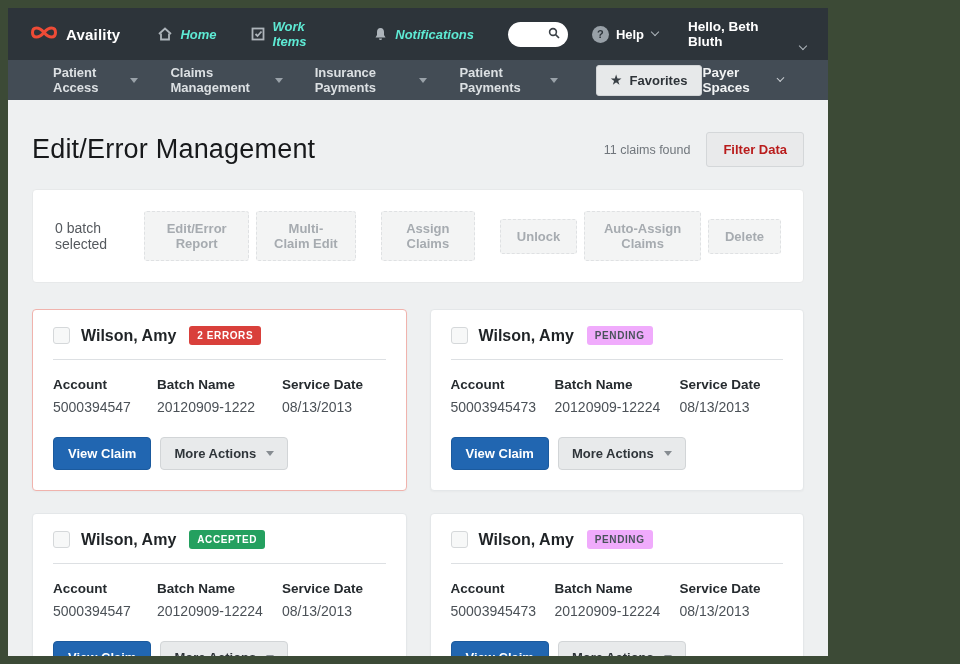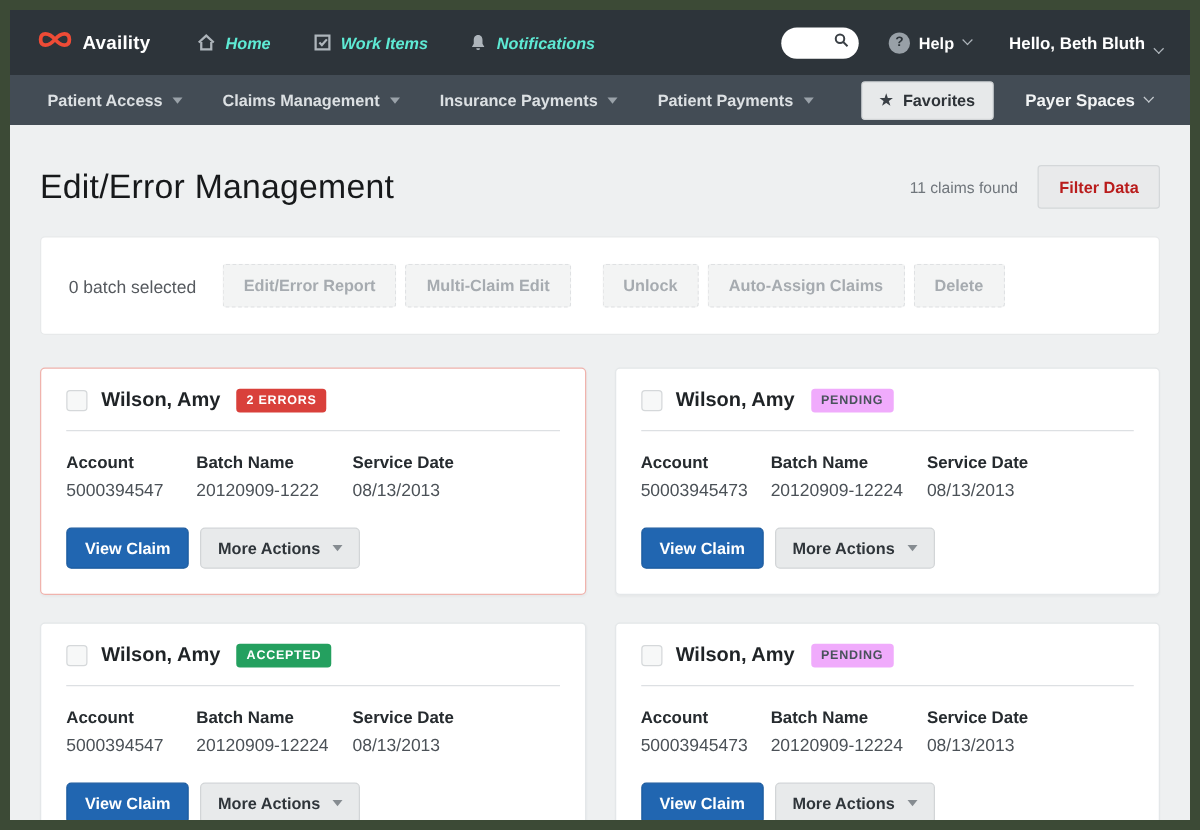--- a/index.html
+++ b/index.html
@@ -3,21 +3,21 @@
 <meta charset="utf-8">
 <style>
   * { margin:0; padding:0; box-sizing:border-box; }
   html,body { width:960px; height:664px; }
   body {
     font-family:"Liberation Sans", sans-serif;
     background:#3C4A36;
     padding:8px;
     overflow:hidden;
   }
-  .app { width:944px; height:648px; background:#EEF0F1; display:flex; flex-direction:column; overflow:hidden; }
+  .app { width:820px; height:648px; background:#EEF0F1; display:flex; flex-direction:column; overflow:hidden; }
 
   
   .topnav {
     height:52px; background:#2D343A; display:flex; align-items:center;
     padding:0 22px; flex-shrink:0;
   }
   .brand { display:flex; align-items:center; margin-right:38px; }
   .brand-name { color:#FFFFFF; font-size:15px; font-weight:bold; margin-left:8px; letter-spacing:.2px; }
   .topnav-item { display:flex; align-items:center; color:#5eead4; font-size:13px; font-weight:bold; margin-right:34px; cursor:pointer;font-style:italic; }
   .topnav-item .ticon { margin-right:8px; display:flex; color:#AEB5BB; }
@@ -29,21 +29,21 @@
   .search-input { border:none; outline:none; width:32px; font-size:11px; background:transparent; font-family:"Liberation Sans",sans-serif; }
   .help-group { display:flex; align-items:center; color:#FFFFFF; font-size:13px; font-weight:bold; margin-right:30px; cursor:pointer; }
   .q-circle {
     width:17px; height:17px; border-radius:50%; background:#98A0A7; color:#2D343A;
     font-size:11px; font-weight:bold; display:flex; align-items:center; justify-content:center; margin-right:7px;
   }
   .user-menu { display:flex; align-items:flex-end; color:#FFFFFF; font-size:13.5px; font-weight:bold; cursor:pointer; }
   .chev { width:6px; height:6px; border-right:1.5px solid #AEB5BB; border-bottom:1.5px solid #AEB5BB; transform:rotate(45deg); display:inline-block; margin-left:8px; margin-top:-4px; }
 
   
-  .subnav { height:40px; background:#434C55; display:flex; align-items:center; padding:0 30px; flex-shrink:0; }
+  .subnav { height:40px; background:#434C55; display:flex; align-items:center; padding:0 45px; flex-shrink:0; }
   .subnav-item { display:flex; align-items:center; color:#DCE0E3; font-size:13px; font-weight:bold; margin-right:32px; cursor:pointer; }
   .caret { width:0; height:0; border-left:4px solid transparent; border-right:4px solid transparent; border-top:5px solid #9AA2A9; display:inline-block; margin-left:8px; }
   .fav-btn {
     display:flex; align-items:center; background:#E7E9EA; border:1px solid #D2D5D7; border-radius:3px;
     color:#2E3338; font-size:13px; font-weight:bold; padding:7px 14px; margin-left:6px; cursor:pointer;
   }
   .fav-btn .star { margin-right:8px; font-size:12px; color:#3A4046; }
   .subnav-right { margin-left:auto; display:flex; align-items:center; color:#F1F3F4; font-size:13.5px; font-weight:bold; cursor:pointer; }
   .subnav-right .chev { border-color:#C6CBD0; }
 
@@ -213,20 +213,21 @@
         <button class="btn-gray">
           <span>Filter Data</span>
         </button>
       </div>
     </div>
 
     <section class="toolbar">
       <span class="selected-text">0 batch selected</span>
       <button class="btn-disabled">Edit/Error Report</button>
       <button class="btn-disabled">Multi-Claim Edit</button>
+      <button class="btn-disabled gap">Assign Claims</button>
       <button class="btn-disabled gap">Unlock</button>
       <button class="btn-disabled">Auto-Assign Claims</button>
       <button class="btn-disabled">Delete</button>
     </section>
 
     <section class="cards">
 
       <article class="card card-error">
         <div class="card-head">
           <div class="checkbox"></div>

